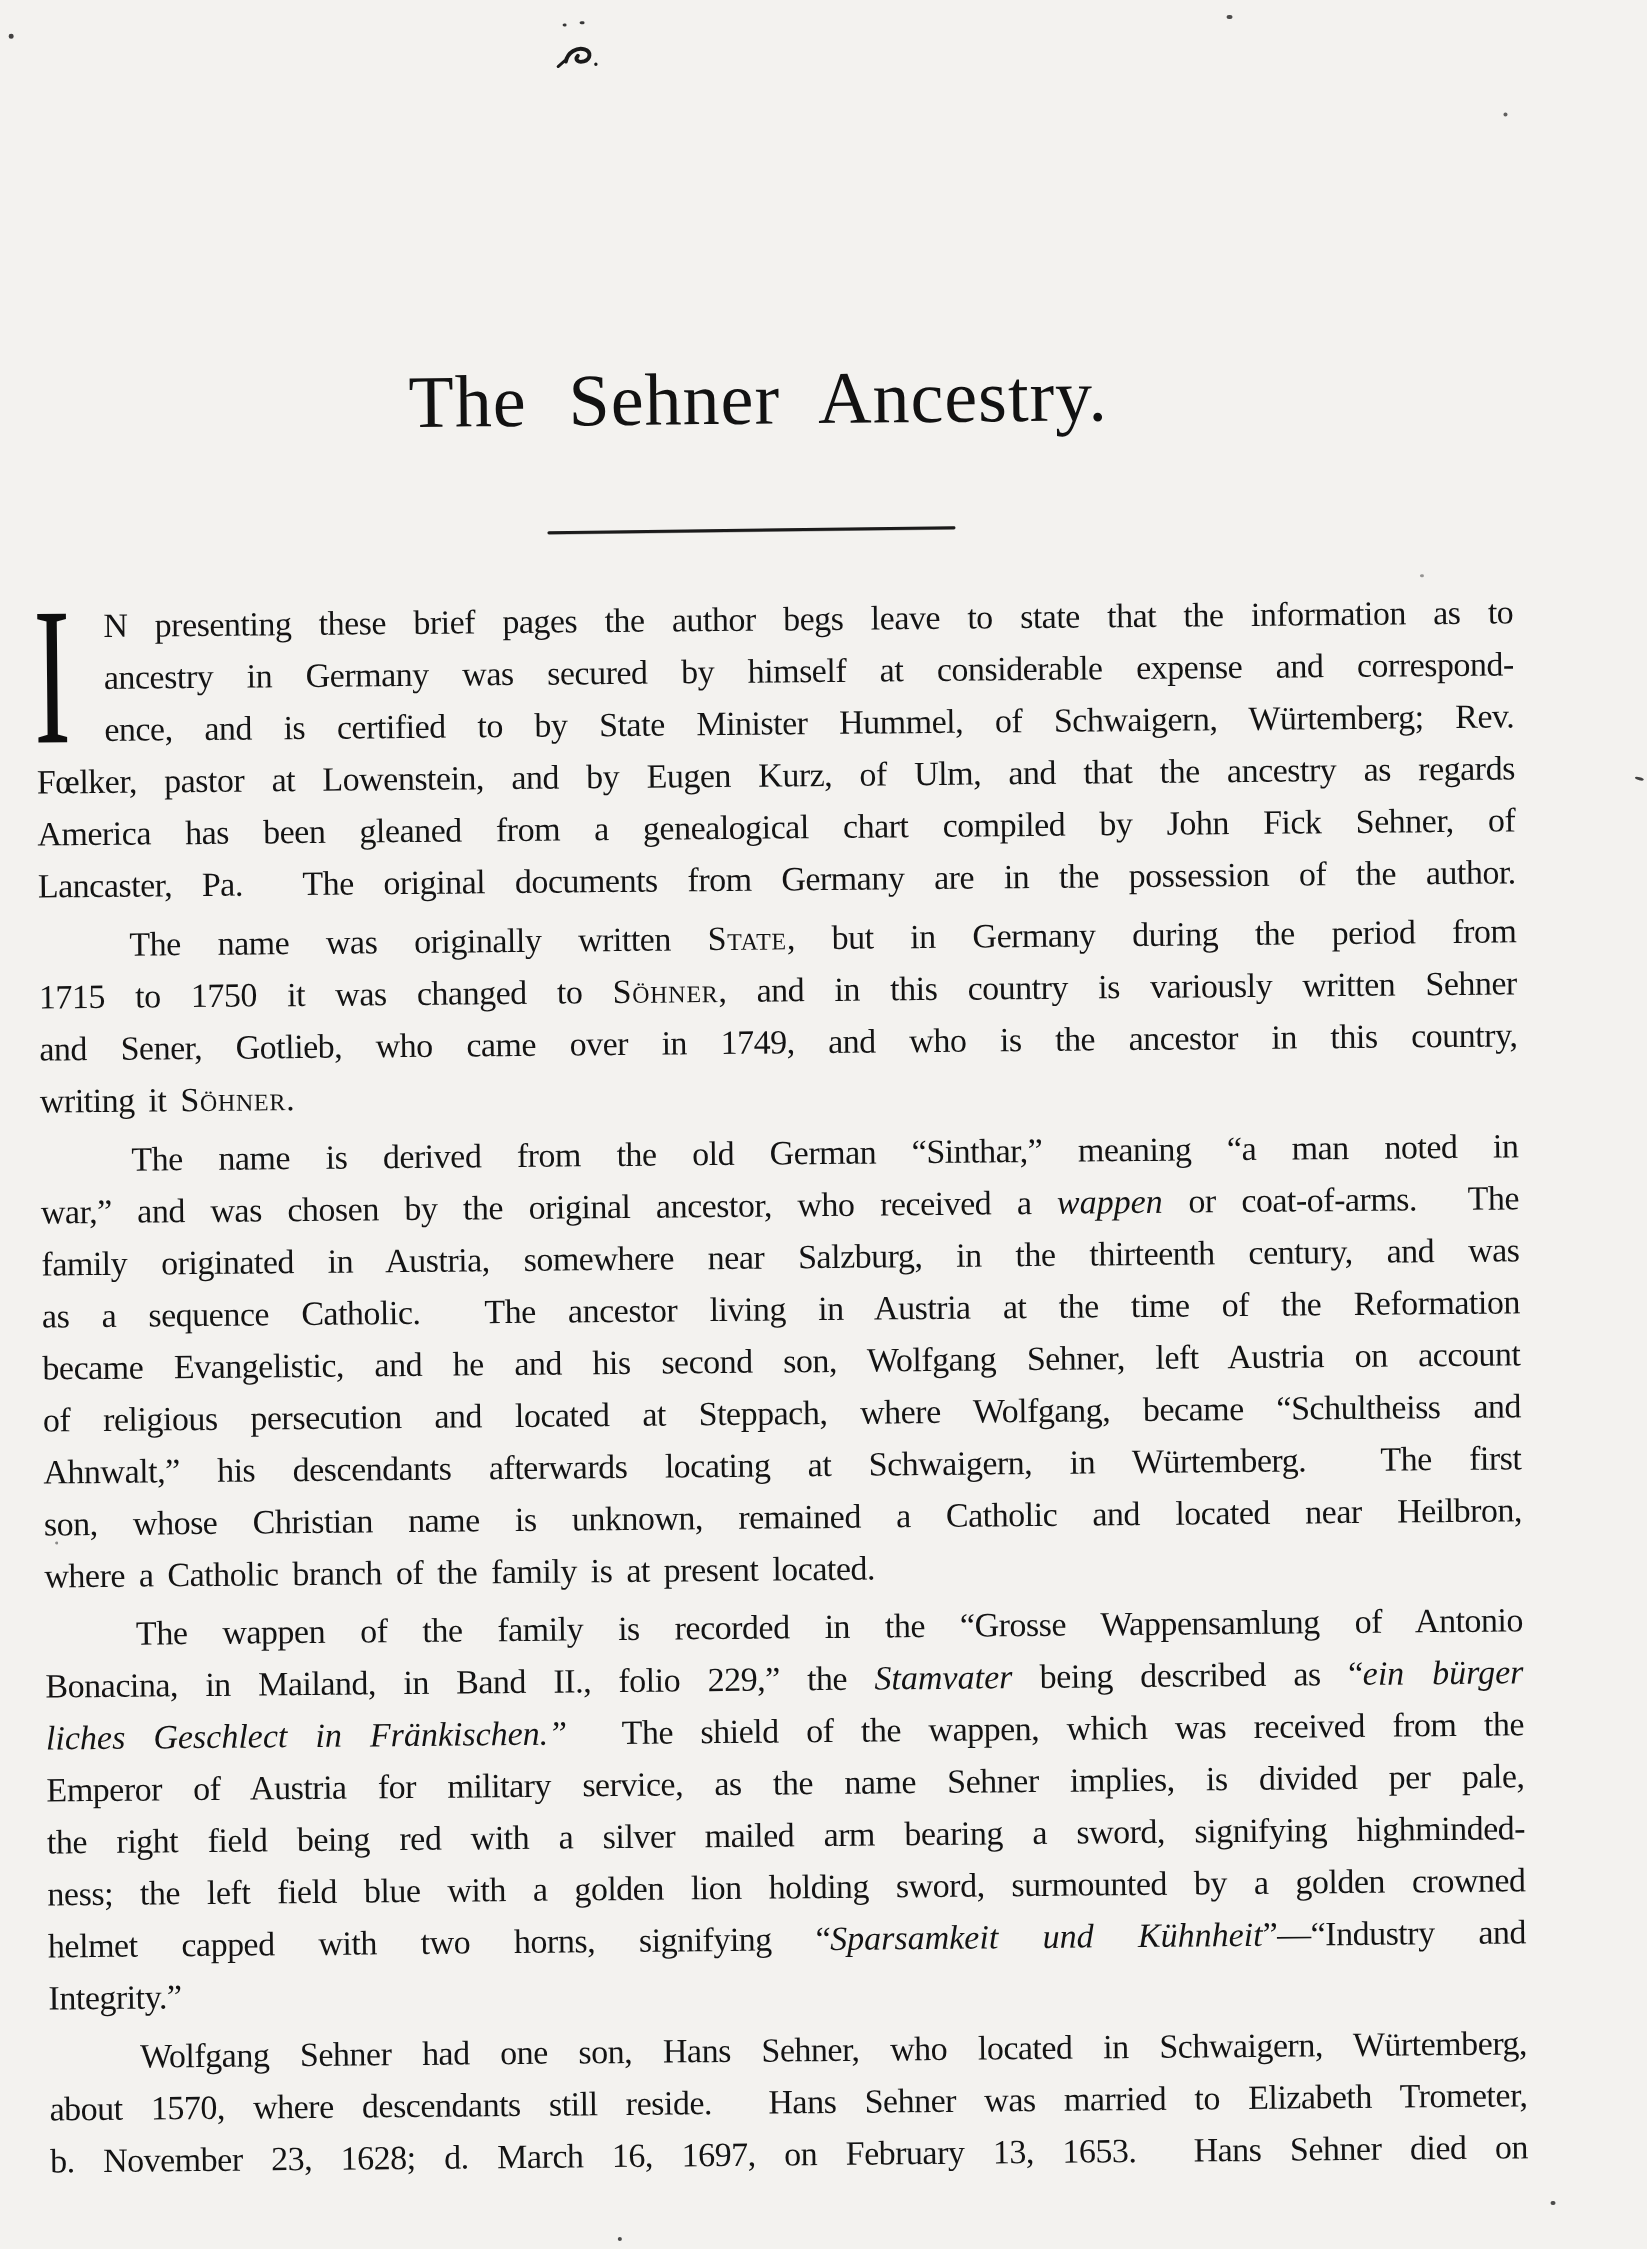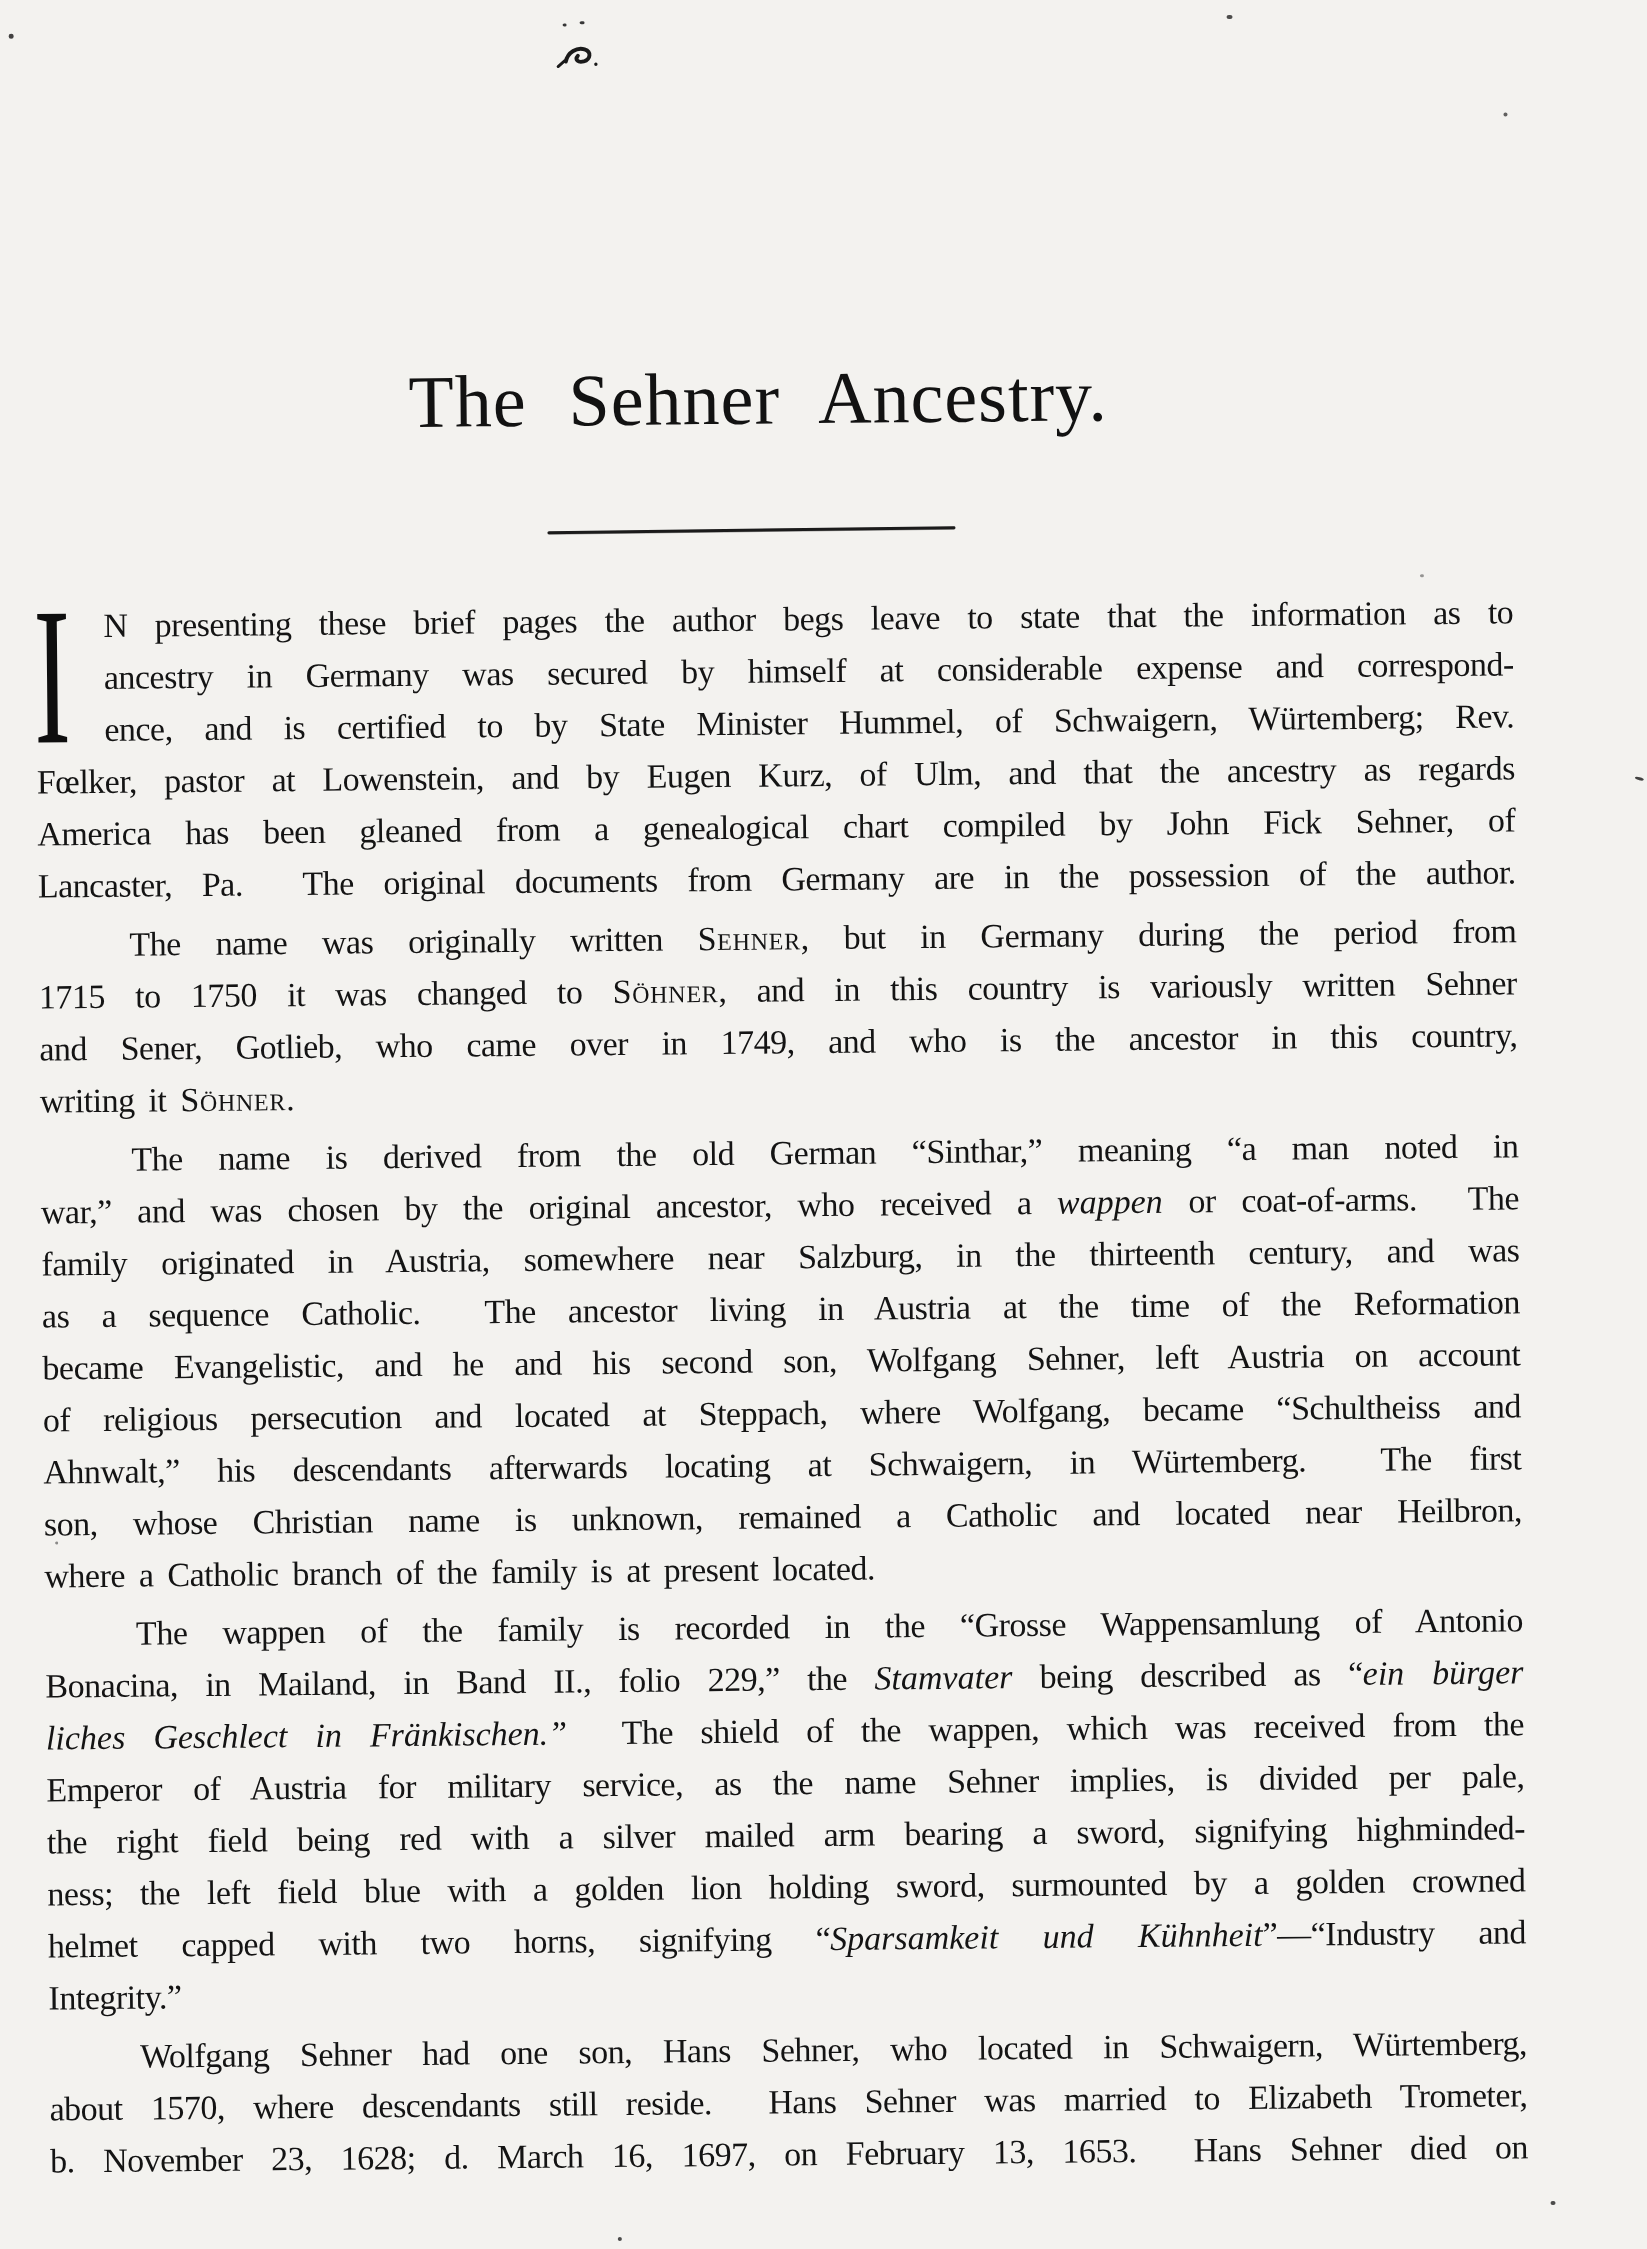--- a/index.html
+++ b/index.html
@@ -83,21 +83,21 @@
       <div class="para">
         <span class="dropcap">I</span>
         <div class="line dcpad"><span>N presenting these brief pages the author begs leave to state that the information as to</span></div>
         <div class="line dcpad"><span>ancestry in Germany was secured by himself at considerable expense and correspond-</span></div>
         <div class="line dcpad"><span>ence, and is certified to by State Minister Hummel, of Schwaigern, Würtemberg; Rev.</span></div>
         <div class="line"><span>Fœlker, pastor at Lowenstein, and by Eugen Kurz, of Ulm, and that the ancestry as regards</span></div>
         <div class="line"><span>America has been gleaned from a genealogical chart compiled by John Fick Sehner, of</span></div>
         <div class="line"><span>Lancaster, Pa.&nbsp;&nbsp;The original documents from Germany are in the possession of the author.</span></div>
       </div>
       <div class="para indent">
-        <div class="line"><span>The name was originally written </span><span class="vsc">Sehner</span><span>, but in Germany during the period from</span></div>
+        <div class="line"><span>The name was originally written </span><span class="vsc">State</span><span>, but in Germany during the period from</span></div>
         <div class="line"><span>1715 to 1750 it was changed to </span><span class="vsc">Söhner</span><span>, and in this country is variously written Sehner</span></div>
         <div class="line"><span>and Sener, Gotlieb, who came over in 1749, and who is the ancestor in this country,</span></div>
         <div class="line last"><span>writing it </span><span class="vsc">Söhner</span><span>.</span></div>
       </div>
       <div class="para indent">
         <div class="line"><span>The name is derived from the old German “Sinthar,” meaning “a man noted in</span></div>
         <div class="line"><span>war,” and was chosen by the original ancestor, who received a </span><span class="it">wappen</span><span> or coat-of-arms.&nbsp; The</span></div>
         <div class="line"><span>family originated in Austria, somewhere near Salzburg, in the thirteenth century, and was</span></div>
         <div class="line"><span>as a sequence Catholic.&nbsp; The ancestor living in Austria at the time of the Reformation</span></div>
         <div class="line"><span>became Evangelistic, and he and his second son, Wolfgang Sehner, left Austria on account</span></div>

